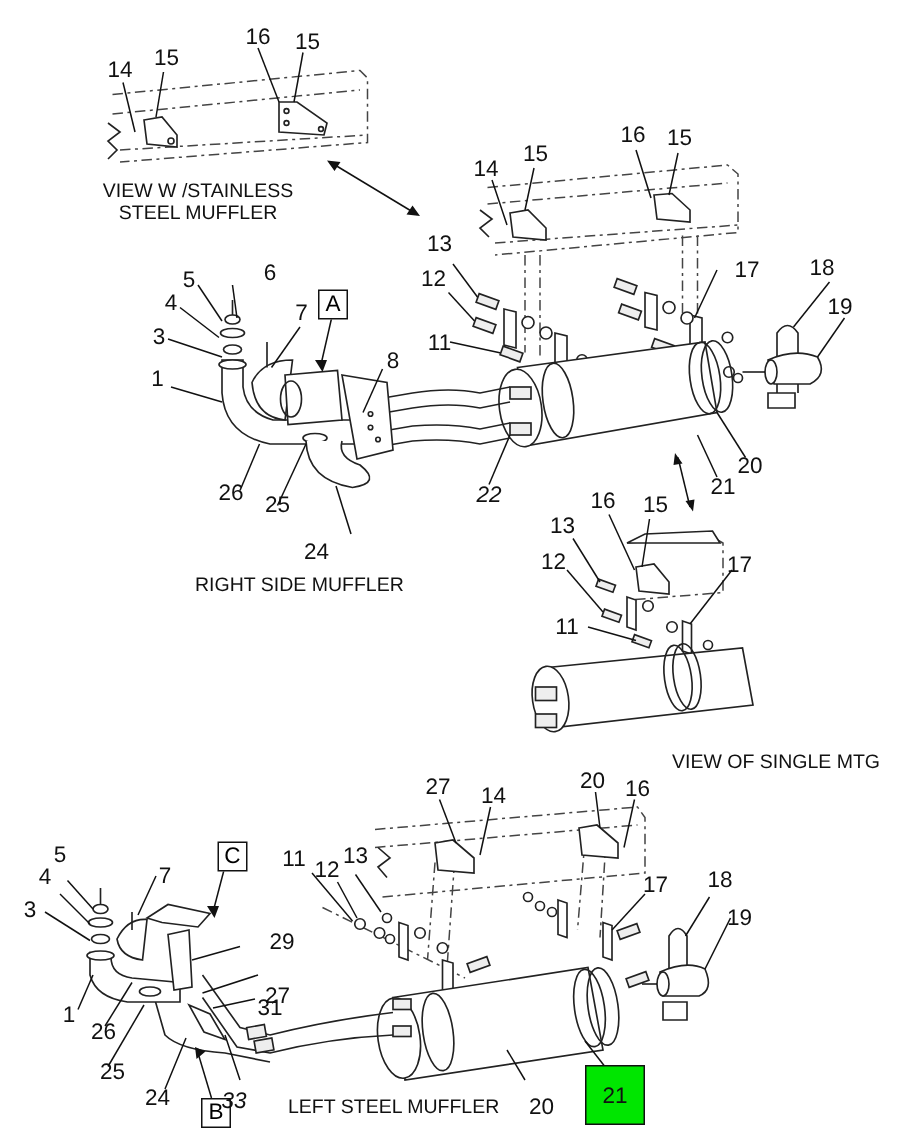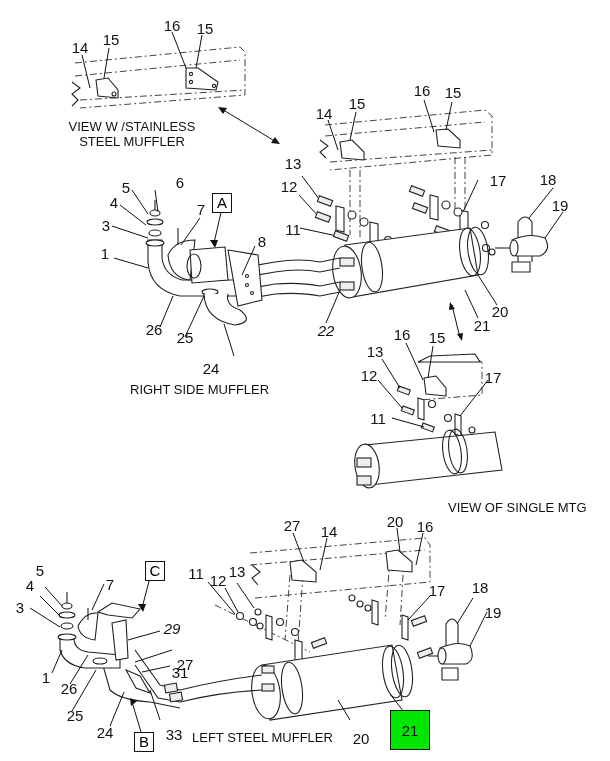--- a/index.html
+++ b/index.html
@@ -345,22 +345,22 @@
 <div class="lbl" style="left:40px;top:570px;">5</div>
 <div class="lbl" style="left:30px;top:585px;">4</div>
 <div class="lbl" style="left:20px;top:607px;">3</div>
 <div class="lbl" style="left:110px;top:584px;">7</div>
 <div class="lbl" style="left:196px;top:573px;">11</div>
 <div class="lbl" style="left:218px;top:580px;">12</div>
 <div class="lbl" style="left:237px;top:571px;">13</div>
 <div class="lbl" style="left:437px;top:590px;">17</div>
 <div class="lbl" style="left:480px;top:587px;">18</div>
 <div class="lbl" style="left:493px;top:612px;">19</div>
-<div class="lbl" style="left:172px;top:628px;font-style:italic;">29</div>
+<div class="lbl" style="left:188px;top:628px;">29</div>
 <div class="lbl" style="left:180px;top:672px;">31</div>
 <div class="lbl" style="left:185px;top:664px;">27</div>
 <div class="lbl" style="left:46px;top:677px;">1</div>
 <div class="lbl" style="left:69px;top:688px;">26</div>
 <div class="lbl" style="left:75px;top:715px;">25</div>
 <div class="lbl" style="left:105px;top:732px;">24</div>
-<div class="lbl" style="left:174px;top:734px;">33</div>
+<div class="lbl" style="left:156px;top:734px;font-style:italic;">33</div>
 <div class="lbl" style="left:361px;top:738px;">20</div>
 </div>
 
 </body></html>

